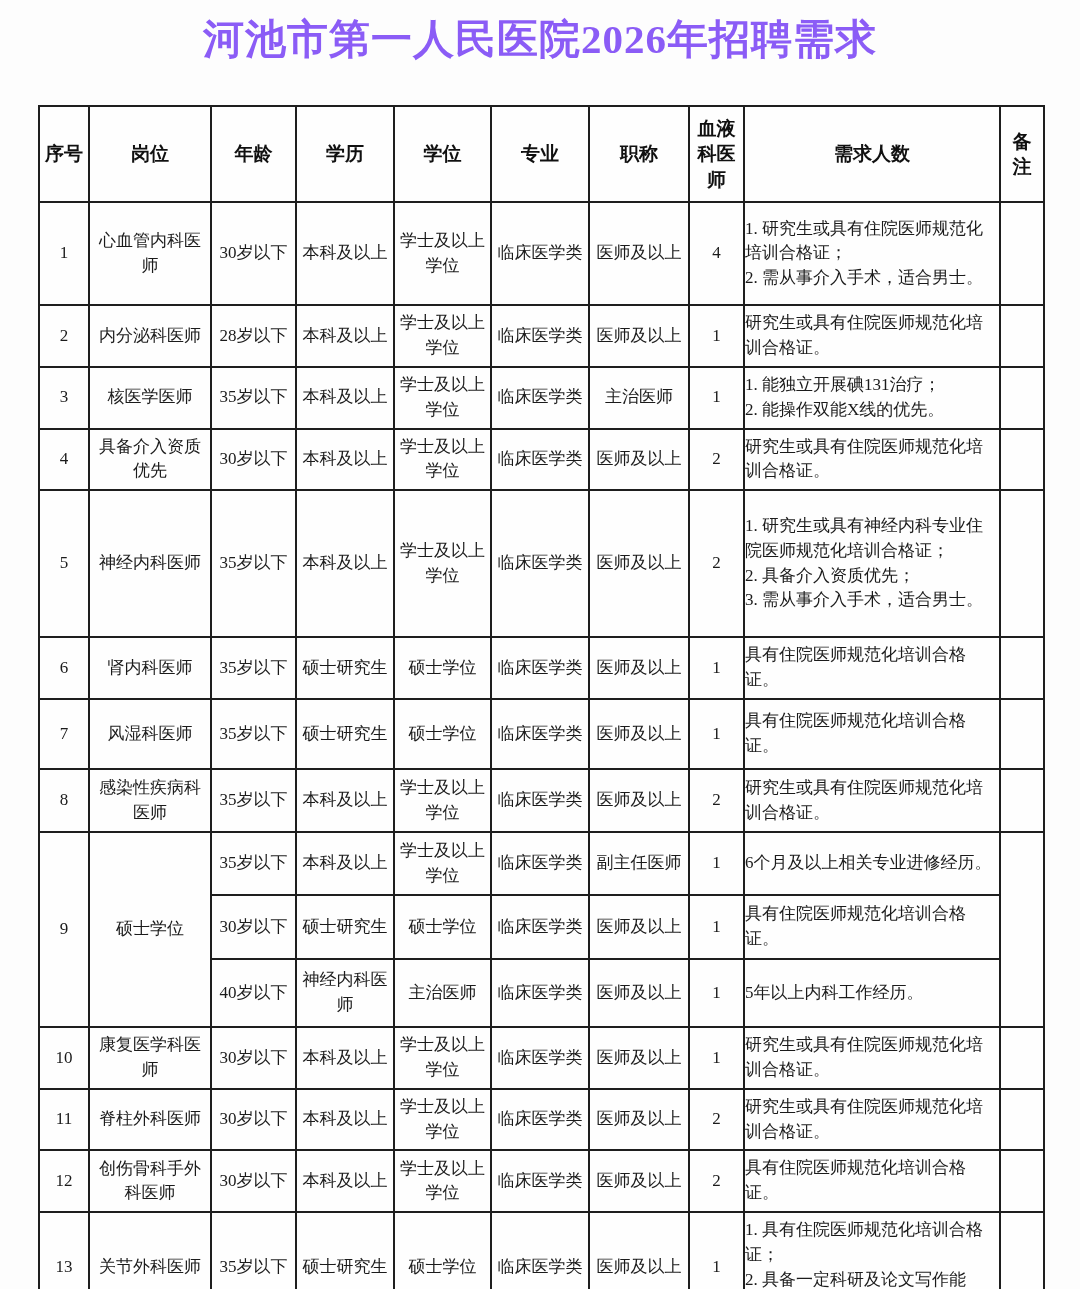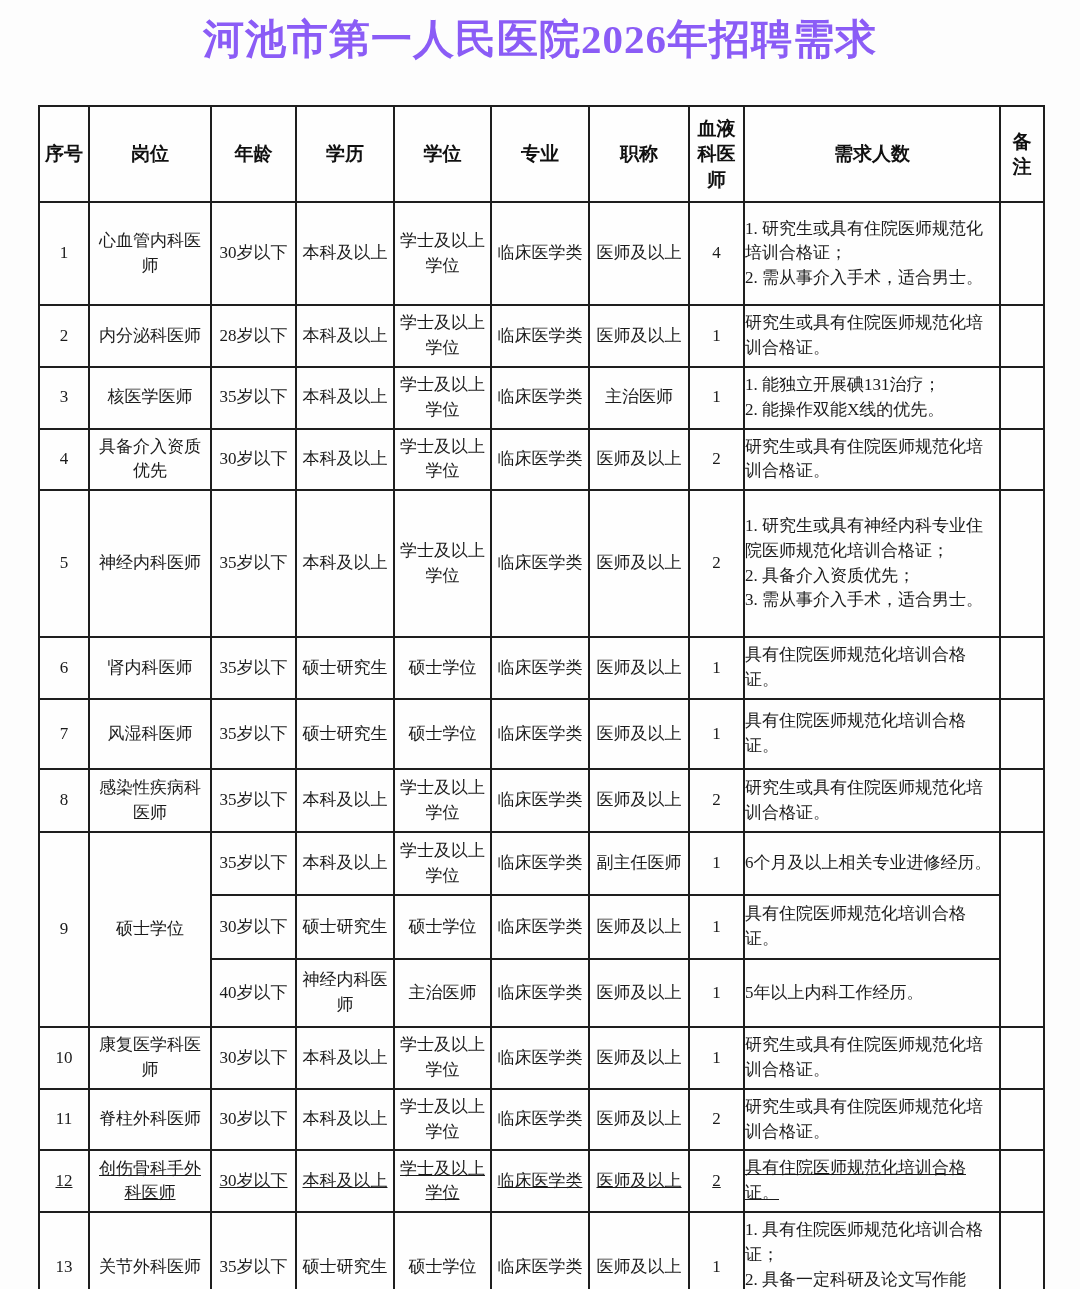--- a/index.html
+++ b/index.html
@@ -273,21 +273,21 @@
           <td class="cell-education">本科及以上</td>
           <td class="cell-degree">学士及以上学位</td>
           <td class="cell-major">临床医学类</td>
           <td class="cell-title">医师及以上</td>
           <td class="cell-count">2</td>
           <td class="cell-conditions">
             <div class="cond-line">研究生或具有住院医师规范化培训合格证。</div>
           </td>
           <td class="cell-remark"></td>
         </tr>
-        <tr style="height: 60px; text-decoration: underline;">
+        <tr style="height: 60px;">
           <td class="cell-no">12</td>
           <td class="cell-position">创伤骨科手外科医师</td>
           <td class="cell-age">30岁以下</td>
           <td class="cell-education">本科及以上</td>
           <td class="cell-degree">学士及以上学位</td>
           <td class="cell-major">临床医学类</td>
           <td class="cell-title">医师及以上</td>
           <td class="cell-count">2</td>
           <td class="cell-conditions">
             <div class="cond-line">具有住院医师规范化培训合格证。</div>

